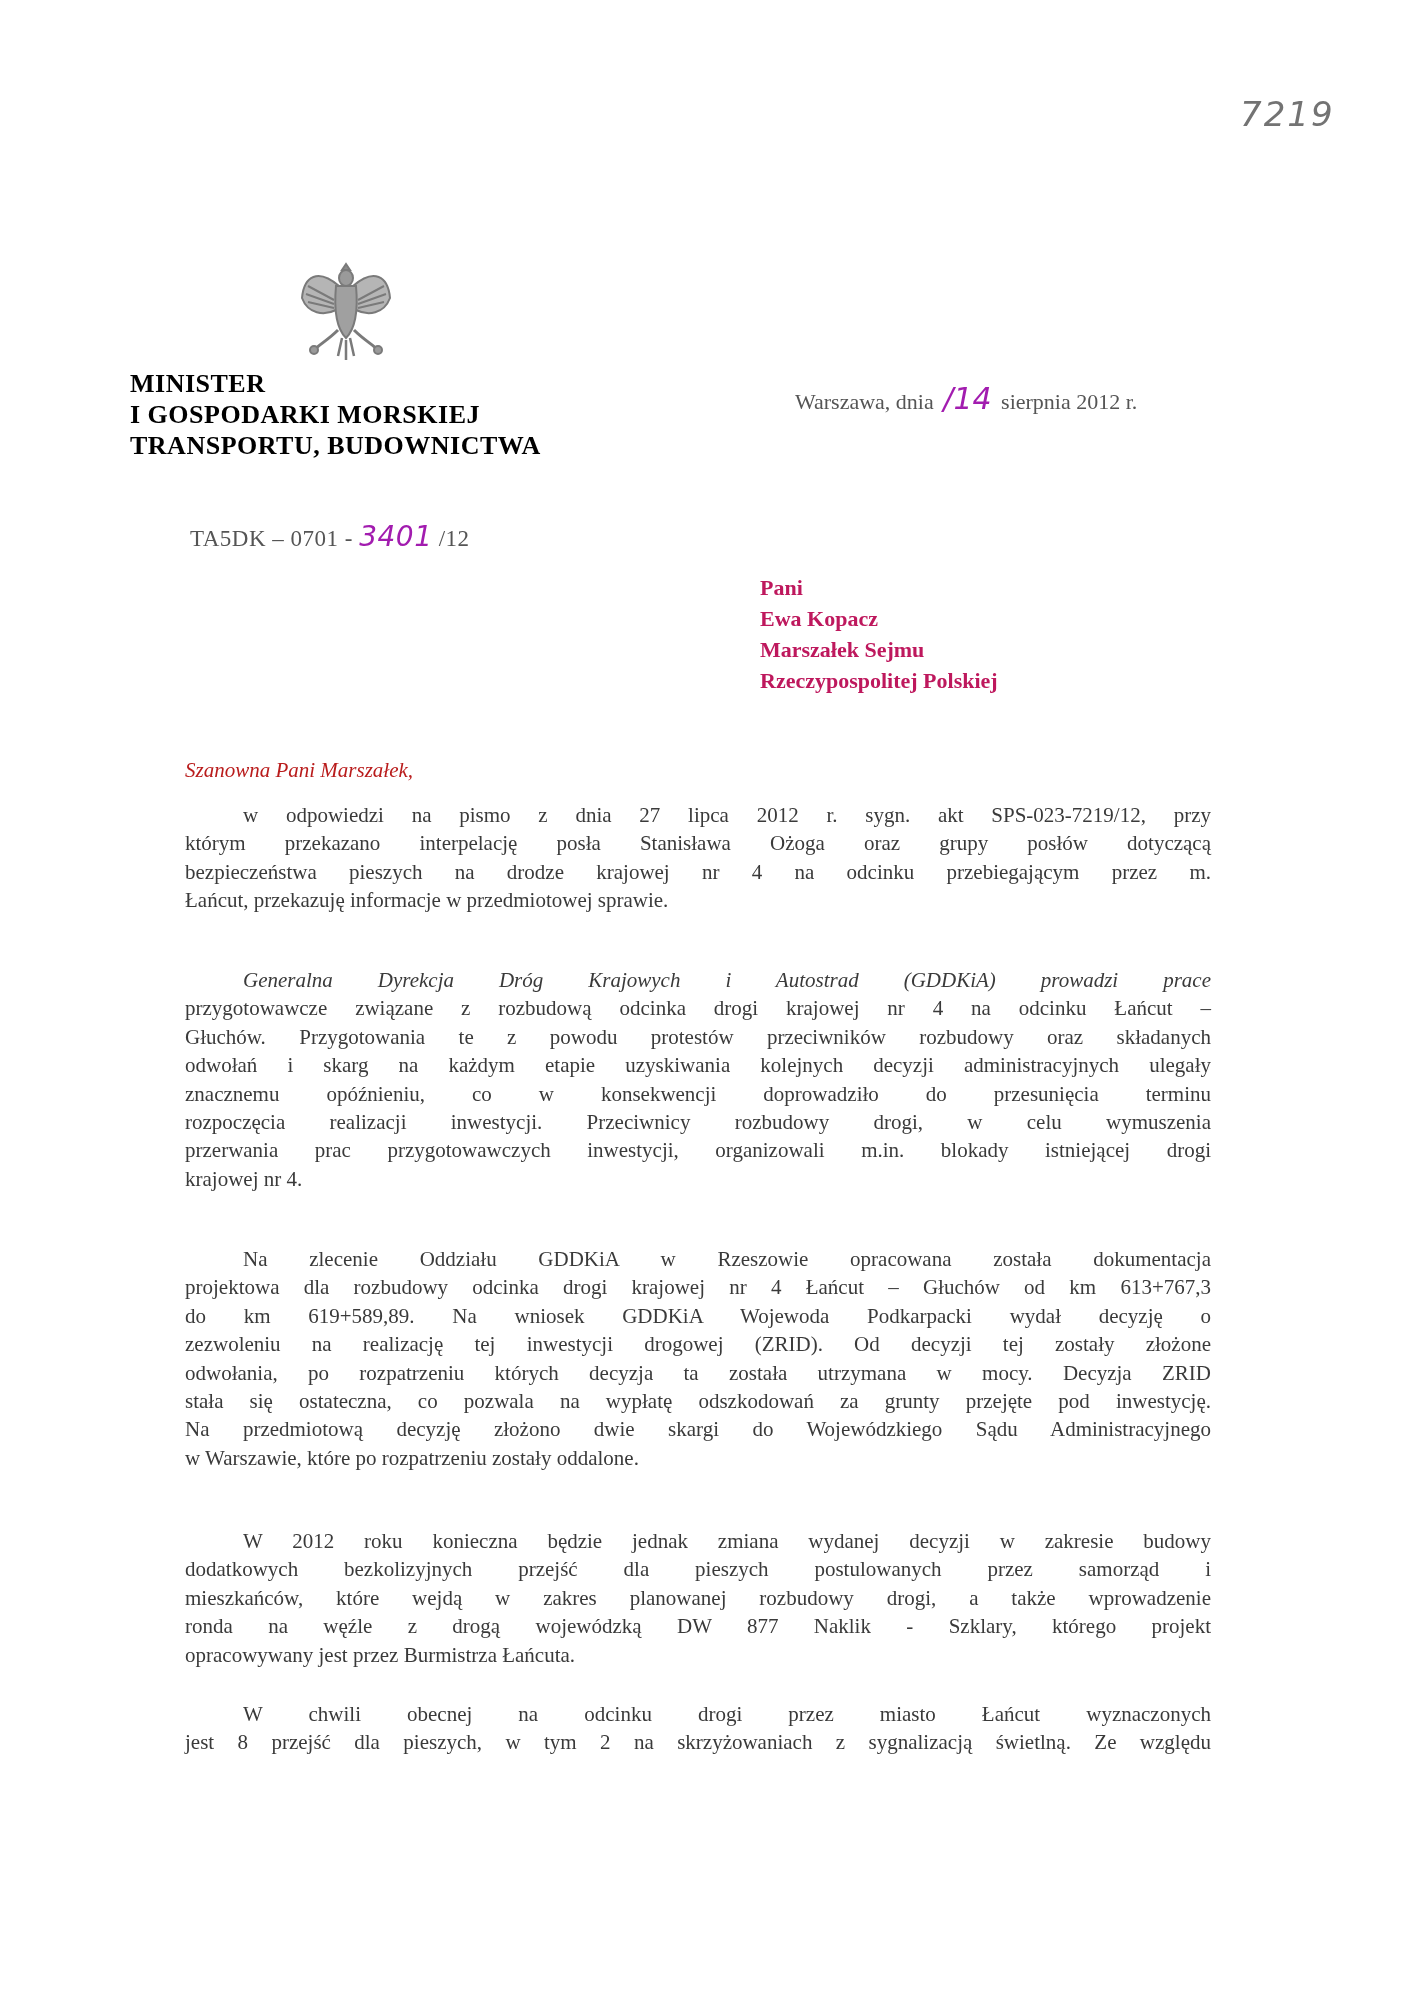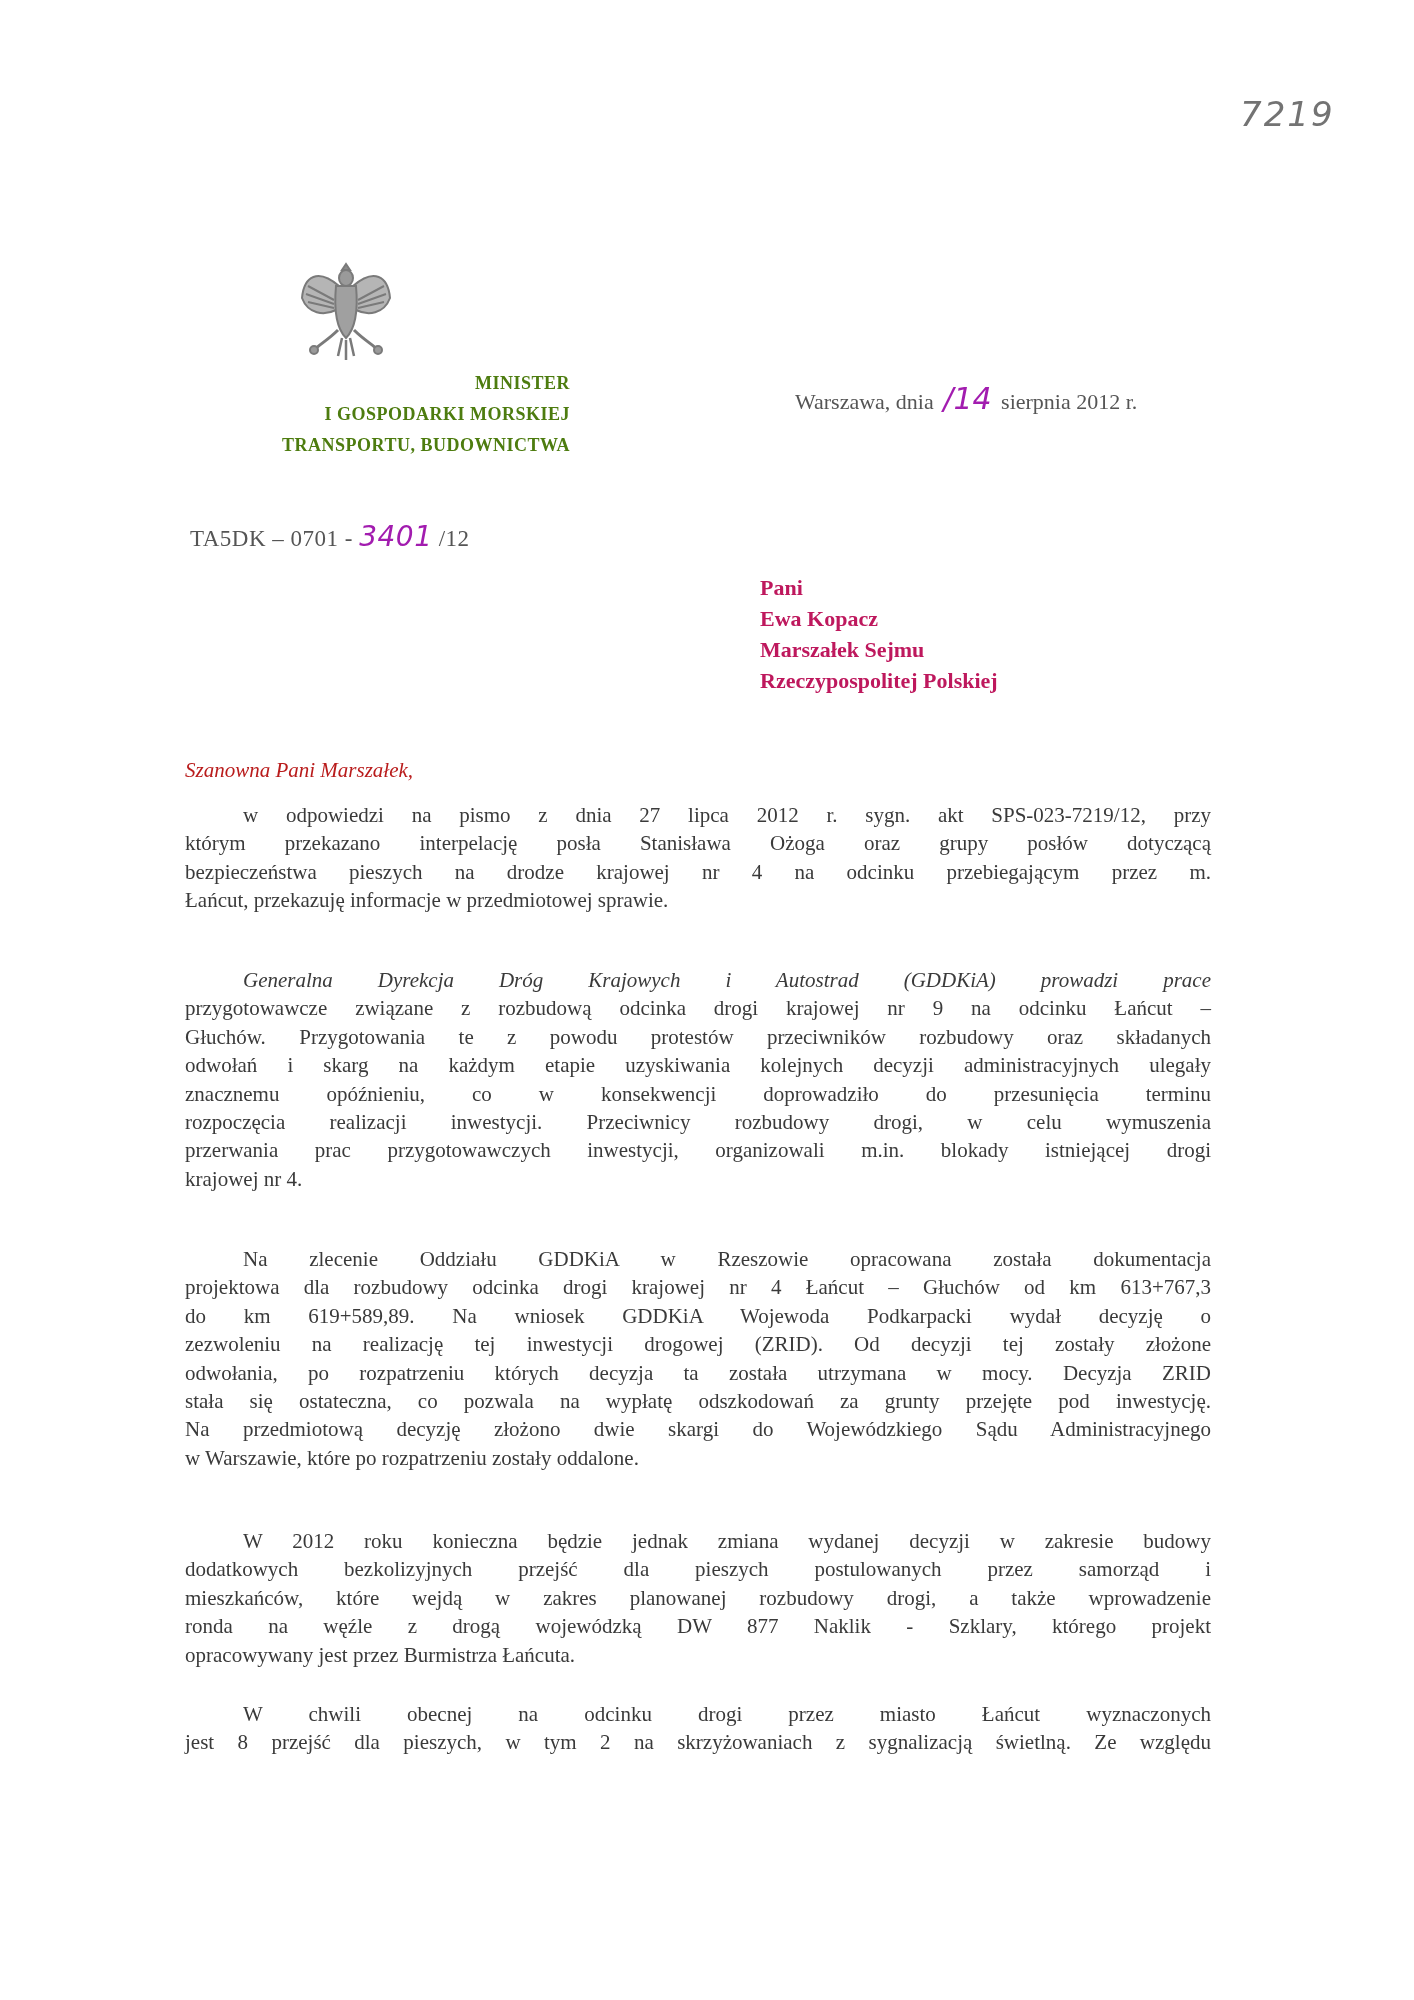--- a/index.html
+++ b/index.html
@@ -2,22 +2,22 @@
 <html><head>
 <meta charset="utf-8">
 <style>
   html, body { margin: 0; padding: 0; background: #ffffff; }
   body { width: 1414px; height: 2000px; position: relative; overflow: hidden;
          font-family: "Liberation Serif", "DejaVu Serif", serif; color: #3a3a3a; }
   .page { position: absolute; left: 0; top: 0; width: 1414px; height: 2000px; background: #fff; }
   .handnum { position: absolute; left: 1240px; top: 94px; font-family: "DejaVu Sans", sans-serif;
              font-size: 34px; color: #737373; font-style: italic; letter-spacing: 2px; }
   .emblem { position: absolute; left: 298px; top: 258px; width: 96px; height: 104px; }
-  .ministry { position: absolute; left: 130px; top: 368px; width: 440px; text-align: right;
-              font-weight: bold; font-size: 18px; line-height: 31px; color: #4d7c0f; letter-spacing: 0.5px; }
+  .ministry { position: absolute; left: 130px; top: 368px; width: 440px; text-align: left;
+              font-weight: bold; font-size: 26px; line-height: 31px; color: #000000; letter-spacing: 0.5px; }
   .ministry div { white-space: nowrap; }
   .dateline { position: absolute; left: 795px; top: 381px; font-size: 22px; color: #555; white-space: nowrap; }
   .hand { font-family: "DejaVu Sans", sans-serif; font-style: italic; color: #a21caf; font-size: 30px; }
   .ref { position: absolute; left: 190px; top: 520px; font-size: 23px; color: #555; white-space: nowrap; letter-spacing: 0.5px; }
   .ref .hand { font-size: 28px; }
   .recipient { position: absolute; left: 760px; top: 572px; font-weight: bold; font-size: 22px;
                line-height: 31px; color: #be185d; }
   .salutation { position: absolute; left: 185px; top: 758px; font-style: italic; font-size: 21px; color: #b91c1c; }
   .line { position: absolute; left: 185px; width: 1026px; font-size: 21px; height: 28px; line-height: 28px;
           white-space: nowrap; color: #3a3a3a; }
@@ -71,21 +71,21 @@
   </div>
 
   <div class="salutation">Szanowna Pani Marszałek,</div>
 
   <div id="body-text">
       <div class="line j indent" style="top: 801px;">w odpowiedzi na pismo z dnia 27 lipca 2012 r. sygn. akt SPS-023-7219/12, przy</div>
       <div class="line j" style="top: 829.4px;">którym przekazano interpelację posła Stanisława Ożoga oraz grupy posłów dotyczącą</div>
       <div class="line j" style="top: 857.8px;">bezpieczeństwa pieszych na drodze krajowej nr 4 na odcinku przebiegającym przez m.</div>
       <div class="line j last" style="top: 886.2px;">Łańcut, przekazuję informacje w przedmiotowej sprawie.</div>
       <div class="line j indent" style="top: 966px; font-style: italic;">Generalna Dyrekcja Dróg Krajowych i Autostrad (GDDKiA) prowadzi prace</div>
-      <div class="line j" style="top: 994.4px;">przygotowawcze związane z rozbudową odcinka drogi krajowej nr 9 na odcinku Łańcut –</div>
+      <div class="line j" style="top: 994.4px;">przygotowawcze związane z rozbudową odcinka drogi krajowej nr 4 na odcinku Łańcut –</div>
       <div class="line j" style="top: 1022.8px;">Głuchów. Przygotowania te z powodu protestów przeciwników rozbudowy oraz składanych</div>
       <div class="line j" style="top: 1051.2px;">odwołań i skarg na każdym etapie uzyskiwania kolejnych decyzji administracyjnych ulegały</div>
       <div class="line j" style="top: 1079.6px;">znacznemu opóźnieniu, co w konsekwencji doprowadziło do przesunięcia terminu</div>
       <div class="line j" style="top: 1108px;">rozpoczęcia realizacji inwestycji. Przeciwnicy rozbudowy drogi, w celu wymuszenia</div>
       <div class="line j" style="top: 1136.4px;">przerwania prac przygotowawczych inwestycji, organizowali m.in. blokady istniejącej drogi</div>
       <div class="line j last" style="top: 1164.8px;">krajowej nr 4.</div>
       <div class="line j indent" style="top: 1245px;">Na zlecenie Oddziału GDDKiA w Rzeszowie opracowana została dokumentacja</div>
       <div class="line j" style="top: 1273.4px;">projektowa dla rozbudowy odcinka drogi krajowej nr 4 Łańcut – Głuchów od km 613+767,3</div>
       <div class="line j" style="top: 1301.8px;">do km 619+589,89. Na wniosek GDDKiA Wojewoda Podkarpacki wydał decyzję o</div>
       <div class="line j" style="top: 1330.2px;">zezwoleniu na realizację tej inwestycji drogowej (ZRID). Od decyzji tej zostały złożone</div>

